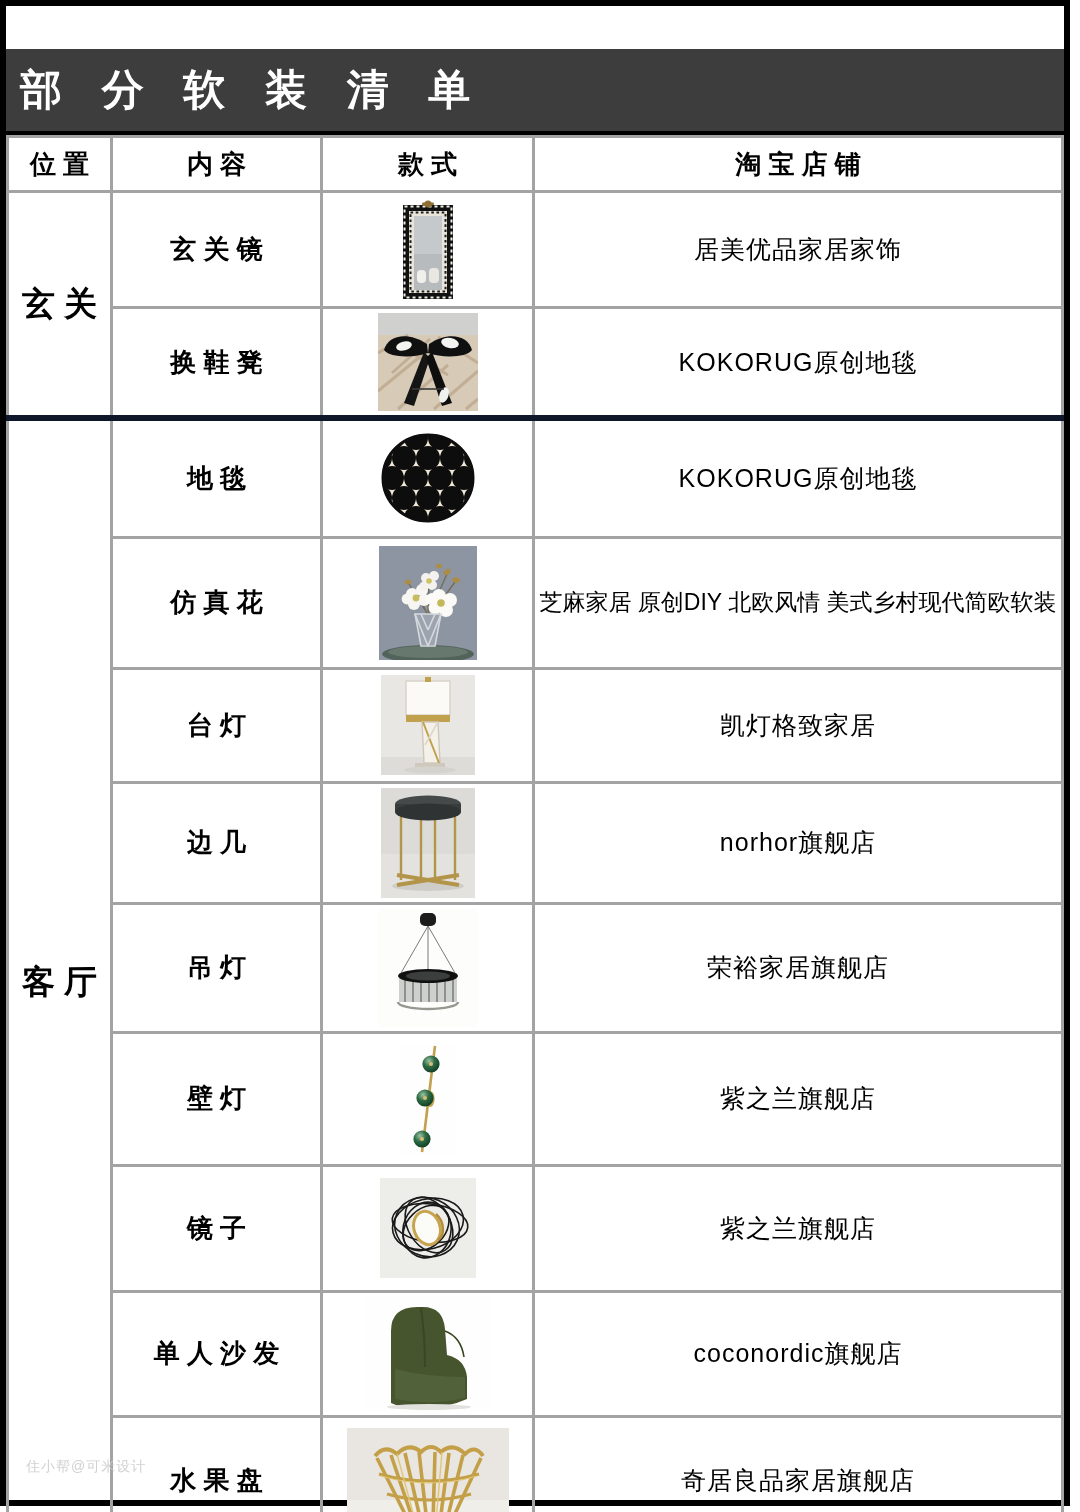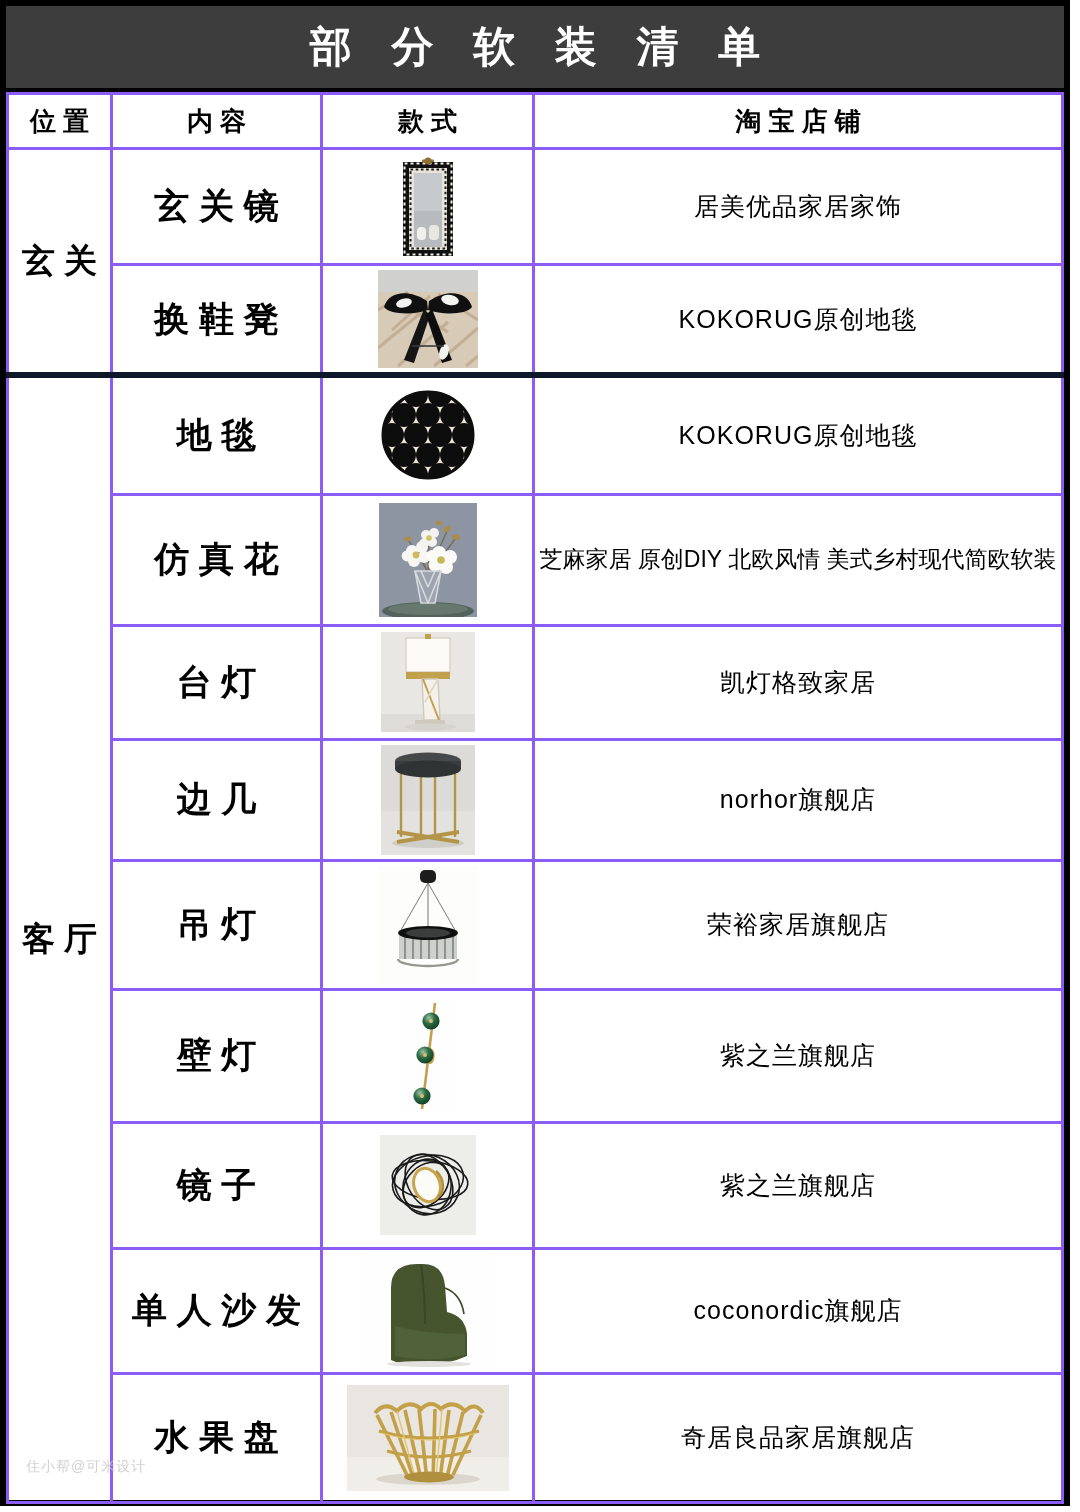--- a/index.html
+++ b/index.html
@@ -14,51 +14,52 @@
     border:6px solid #000;
     background:#fff;
   }
 
   .title-bar {
     height:86px;
     background:#3d3d3d;
     border-bottom:4px solid #000;
     display:flex;
     align-items:center;
-    justify-content:center;
+    justify-content:flex-start;
     color:#fff;
     font-size:42px;
     font-weight:bold;
     letter-spacing:14px;
     padding-left:14px;
+    margin-top:43px;
   }
 
   table.list {
     width:100%;
     height:1404px;
     border-collapse:collapse;
     table-layout:fixed;
   }
   table.list td, table.list th {
-    border:3px solid #8b5cf6;
+    border:3px solid #a3a3a3;
     text-align:center;
     vertical-align:middle;
     overflow:hidden;
   }
   th.col-head {
     font-size:26px;
     font-weight:bold;
     background:#fff;
   }
   td.section-cell {
     font-size:33px;
     font-weight:bold;
   }
   td.content-cell {
-    font-size:35px;
+    font-size:26px;
     font-weight:bold;
   }
   td.style-cell { padding:4px 0; }
   td.shop-cell {
     font-size:25px;
     font-weight:500;
     letter-spacing:1px;
     margin-left:29px;
   }
   td.shop-cell.long {

